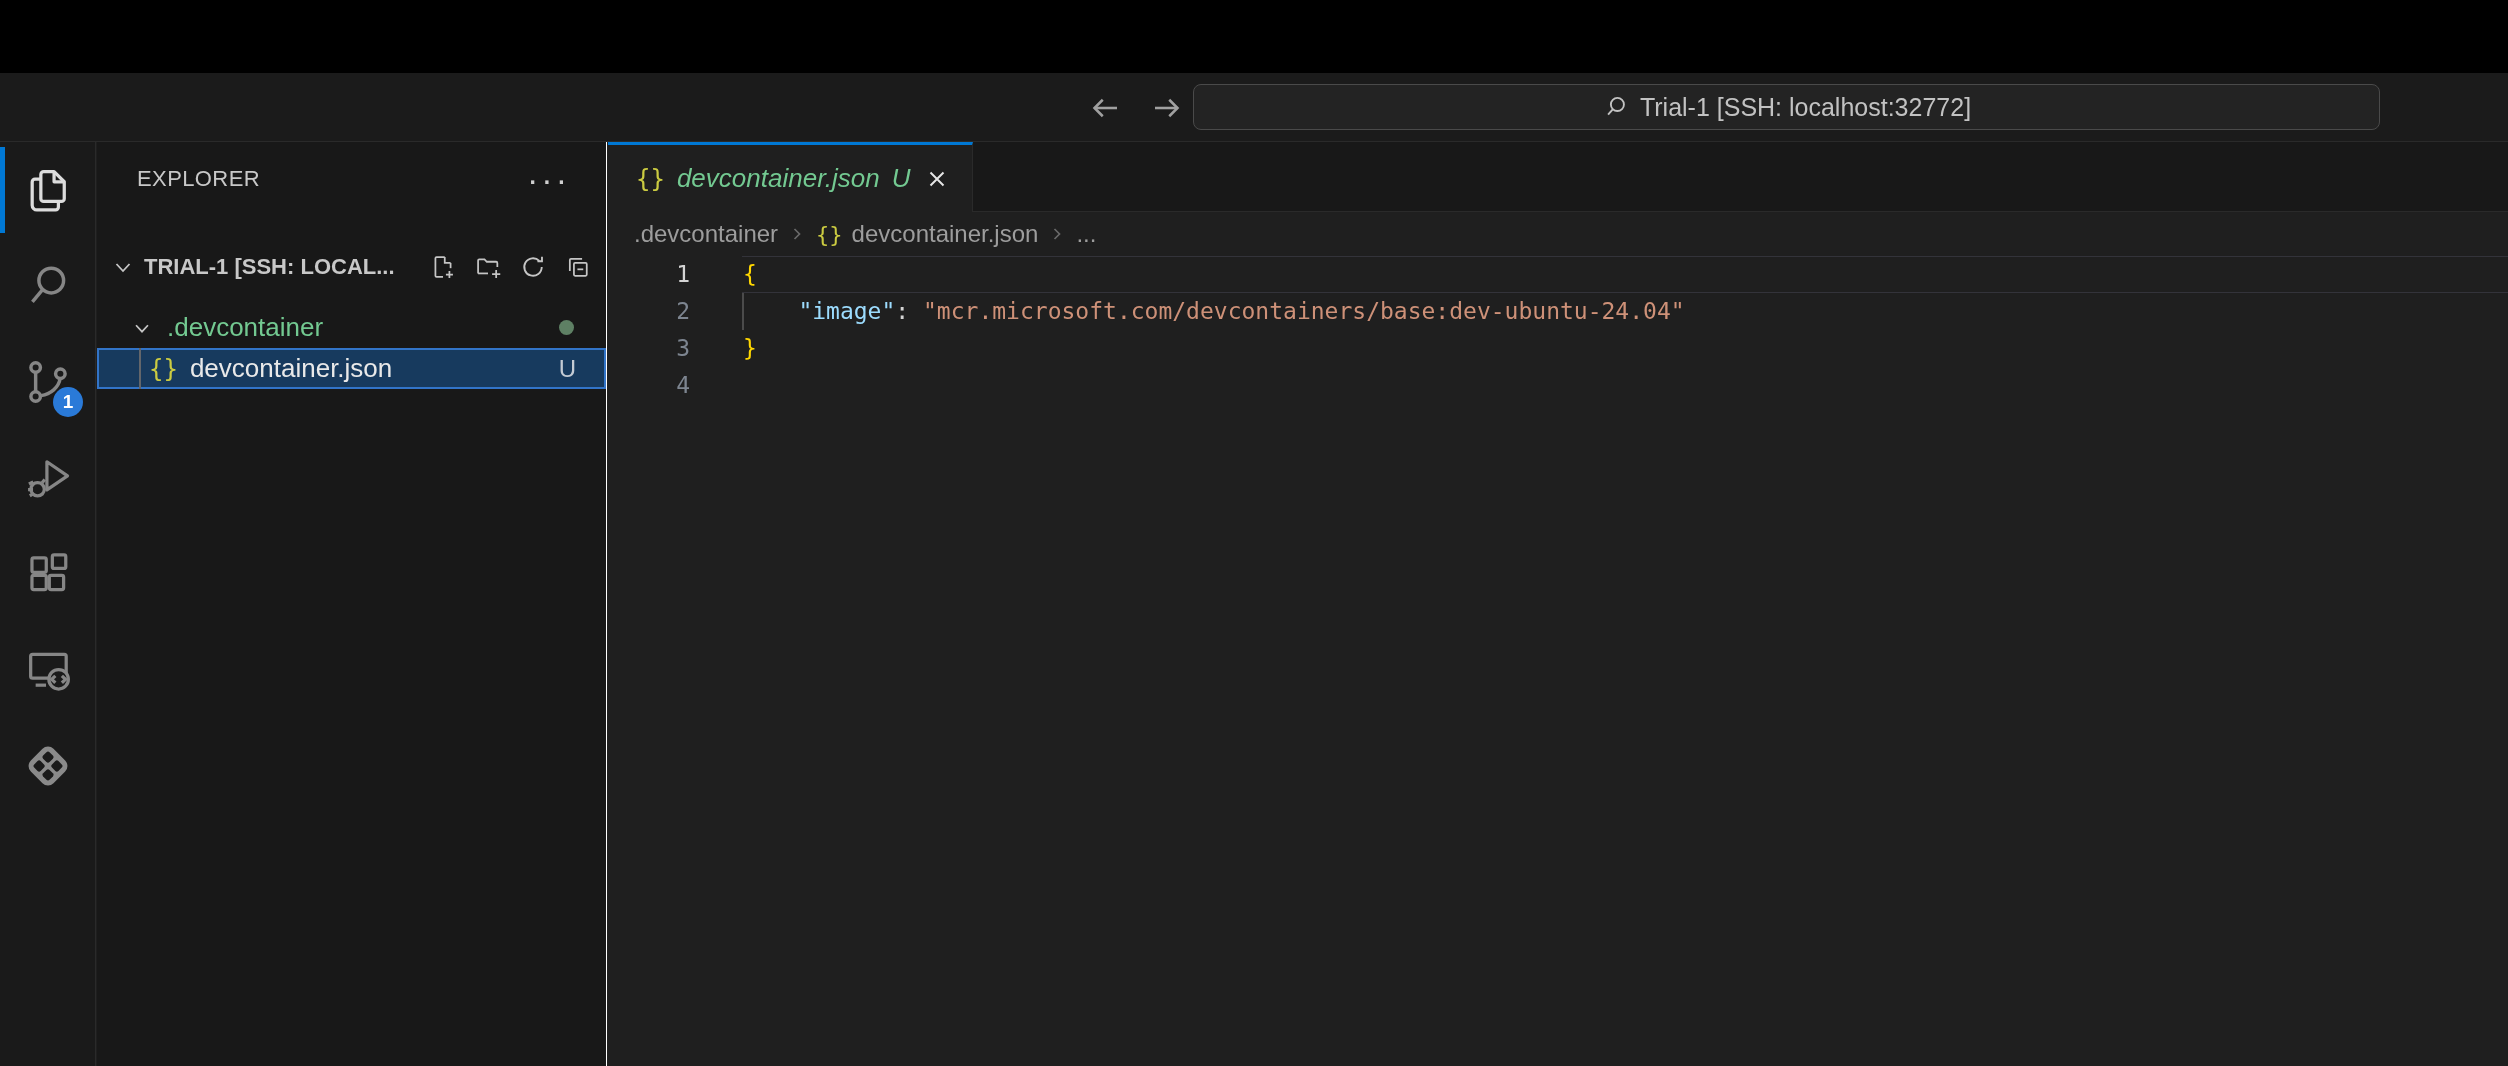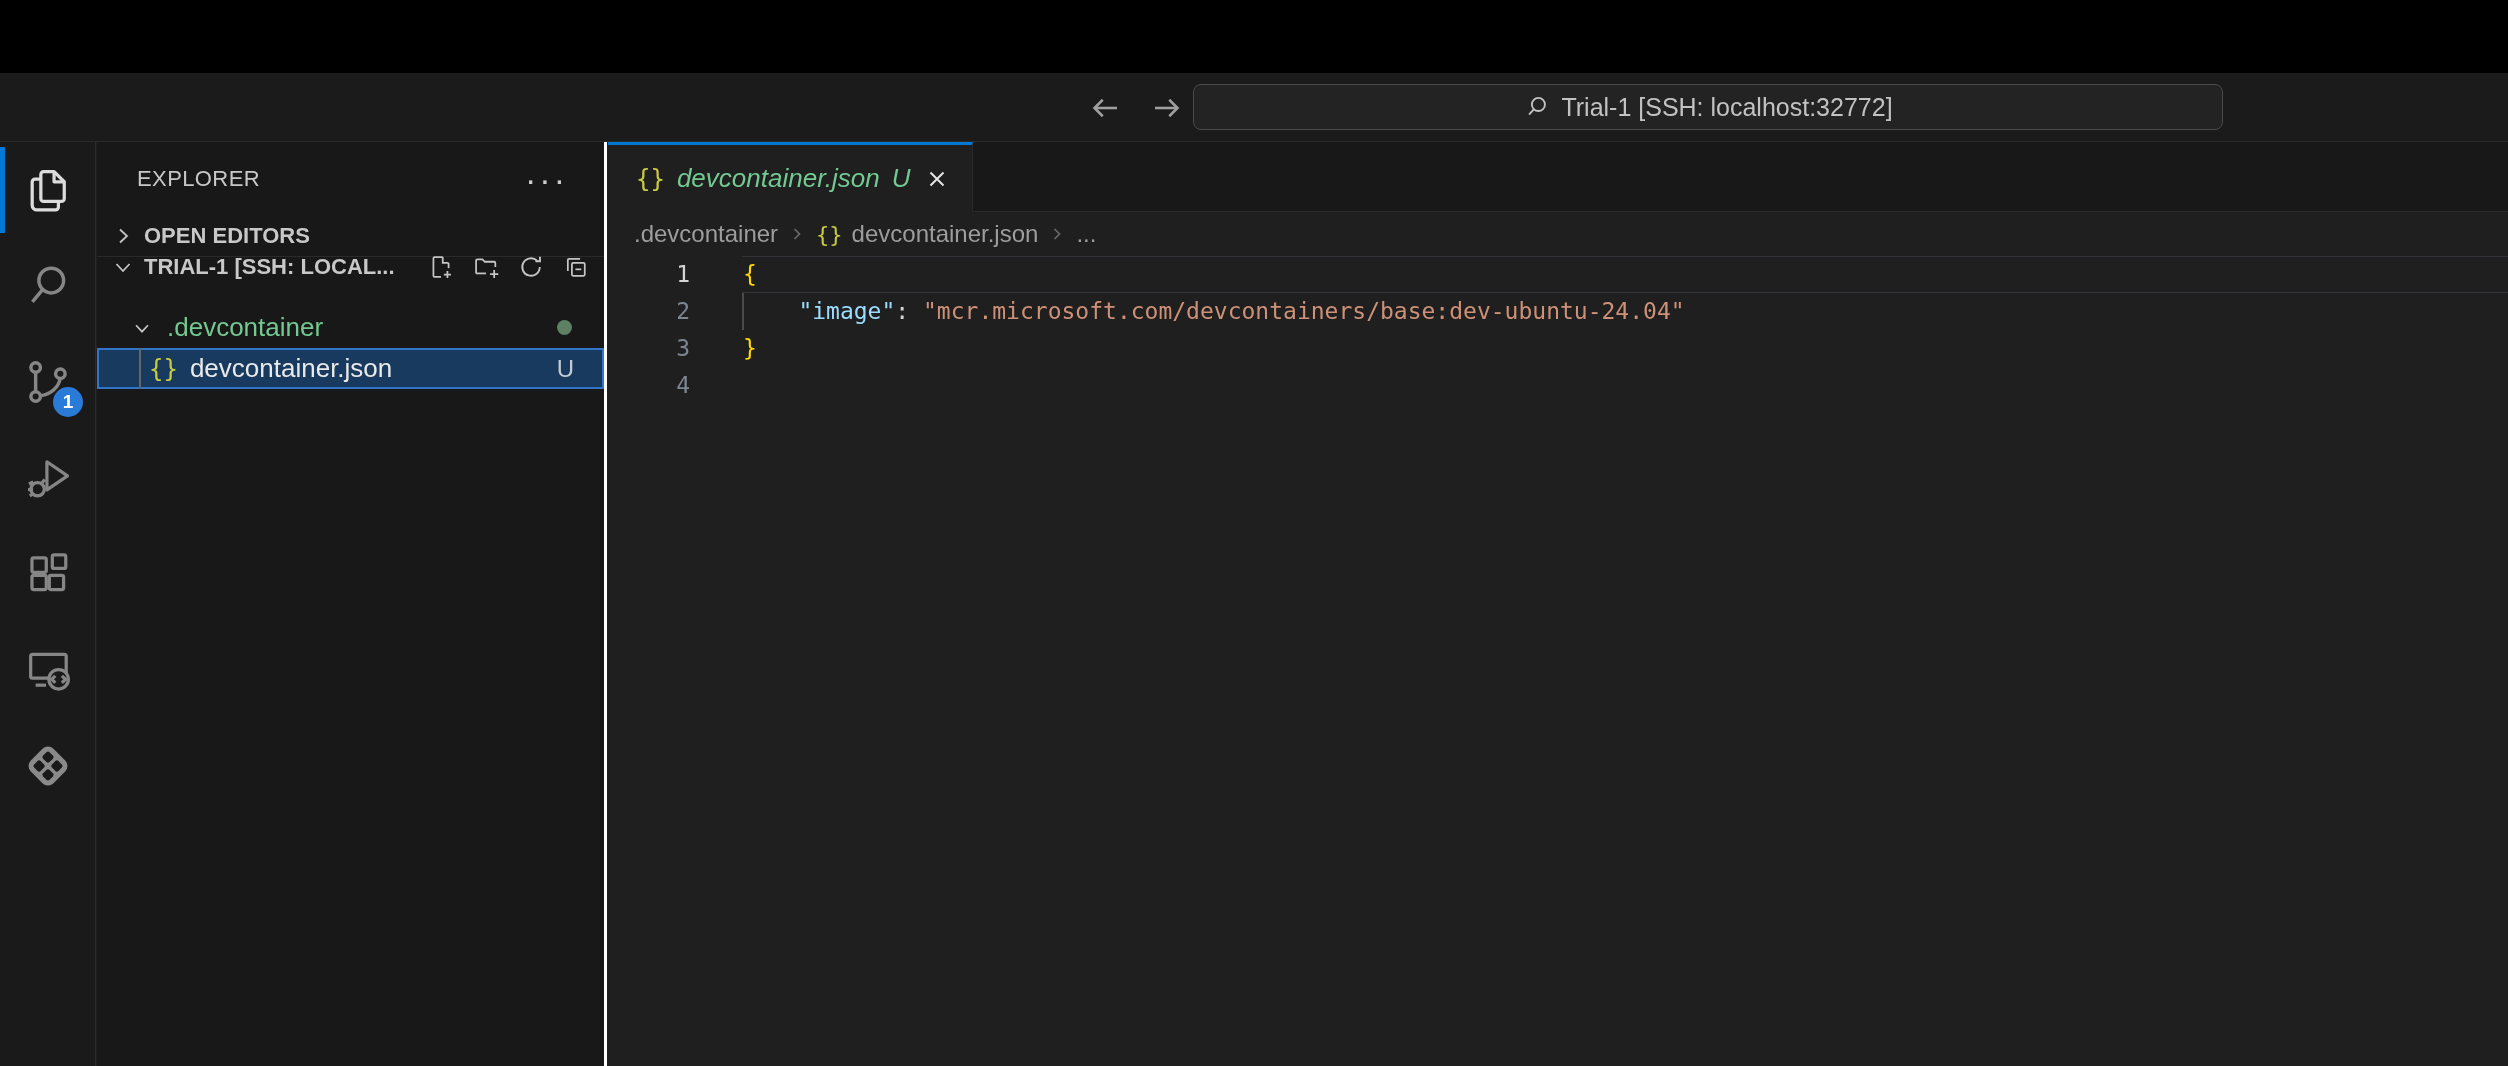--- a/index.html
+++ b/index.html
@@ -13,39 +13,39 @@
   body{width:2508px;height:1066px;overflow:hidden;background:#1f1f1f;
        font-family:"Liberation Sans",sans-serif;color:#ccc;position:relative;}
   svg{display:block;}
 
   
   #top-black{position:absolute;left:0;top:0;width:2508px;height:73px;background:#000;}
   #titlebar{position:absolute;left:0;top:73px;width:2508px;height:69px;background:#1b1b1b;
             border-bottom:1px solid #2a2a2a;}
   .nav-arrow{position:absolute;top:16px;width:38px;height:38px;display:flex;align-items:center;justify-content:center;cursor:default;}
   #nav-back{left:1086px;} #nav-forward{left:1148px;}
-  #command-center{position:absolute;left:1193px;top:11px;width:1030px;height:46px;background:#232323;
+  #command-center{position:absolute;left:1193px;top:11px;width:1187px;height:46px;background:#232323;
                   border:1px solid #4a4a4a;border-radius:8px;display:flex;align-items:center;justify-content:center;
                   gap:10px;color:#c2c2c2;font-size:25px;}
 
   
   #workbench{position:absolute;left:0;top:142px;width:2508px;height:924px;}
 
   
   #activitybar{position:absolute;left:0;top:0;width:96px;height:100%;background:#1a1a1a;
                border-right:1px solid #2a2a2a;}
   .ab-item{position:relative;width:96px;height:96px;display:flex;align-items:center;justify-content:center;}
   .ab-item.active::before{content:"";position:absolute;left:0;top:5px;bottom:5px;width:5px;background:var(--accent-blue);}
   .ab-badge{position:absolute;right:13px;bottom:13px;min-width:30px;height:30px;border-radius:15px;
             background:var(--badge-blue);color:#fff;font-size:19px;font-weight:bold;
             display:flex;align-items:center;justify-content:center;}
 
   
   #sidebar{position:absolute;left:97px;top:0;width:510px;height:100%;background:#181818;
-           border-right:3px solid #ffffff;}
+           border-right:1px solid #ffffff;}
   #sidebar-title{position:absolute;left:0;top:0;right:0;height:73px;display:flex;align-items:center;
                  justify-content:space-between;padding:0 36px 0 40px;}
   #sidebar-title .label{font-size:22px;color:#c8c8c8;letter-spacing:.4px;}
   #sidebar-more{font-size:34px;letter-spacing:3px;color:#cfcfcf;line-height:20px;cursor:default;}
   .section-row{position:absolute;left:0;right:0;display:flex;align-items:center;}
   #open-editors-row{top:73px;height:42px;border-bottom:1px solid #2a2a2a;padding-left:14px;}
   #workspace-row{top:100px;height:50px;padding-left:14px;}
   .section-label{font-size:22px;font-weight:bold;color:#c8c8c8;margin-left:9px;white-space:nowrap;}
   .section-actions{margin-left:auto;display:flex;gap:17px;padding-right:14px;}
   .section-actions .act{width:28px;height:28px;}
@@ -182,26 +182,20 @@
       </svg>
     </div>
   </div>
 
   <div id="sidebar">
     <div id="sidebar-title">
       <span class="label">EXPLORER</span>
       <span id="sidebar-more">···</span>
     </div>
 
-    <div class="section-row" id="open-editors-row">
-      <svg width="24" height="24" viewBox="0 0 24 24" fill="none" stroke="#c5c5c5" stroke-width="1.8">
-        <path d="M9 5.5 16 12l-7 6.5"></path>
-      </svg>
-      <span class="section-label">OPEN EDITORS</span>
-    </div>
 
     <div class="section-row" id="workspace-row">
       <svg width="24" height="24" viewBox="0 0 24 24" fill="none" stroke="#c5c5c5" stroke-width="1.8">
         <path d="M5.5 9 12 16l6.5-7"></path>
       </svg>
       <span class="section-label">TRIAL-1 [SSH: LOCAL...</span>
       <span class="section-actions">
         <svg class="act" viewBox="0 0 24 24" fill="none" stroke="#c5c5c5" stroke-width="1.5">
           <path d="M13.5 3.5h-7a1 1 0 0 0-1 1v15a1 1 0 0 0 1 1H12"></path>
           <path d="M13.5 3.5v5h5"></path>

